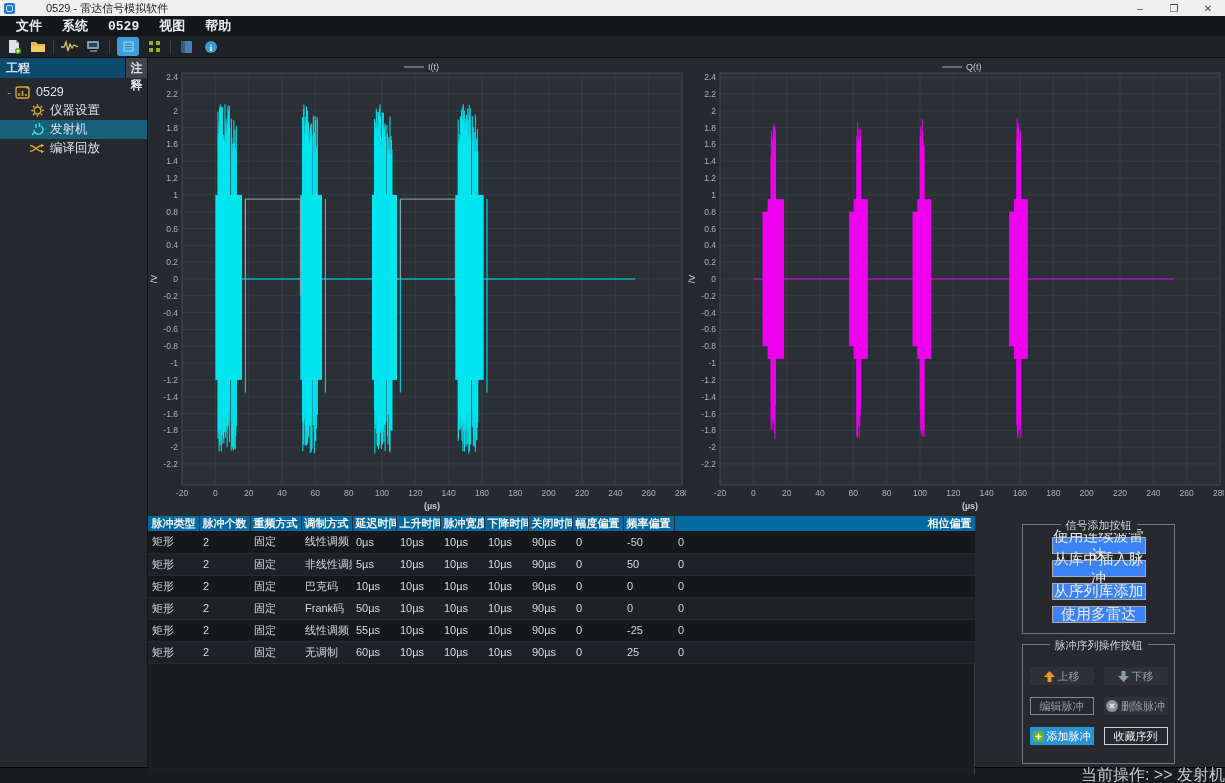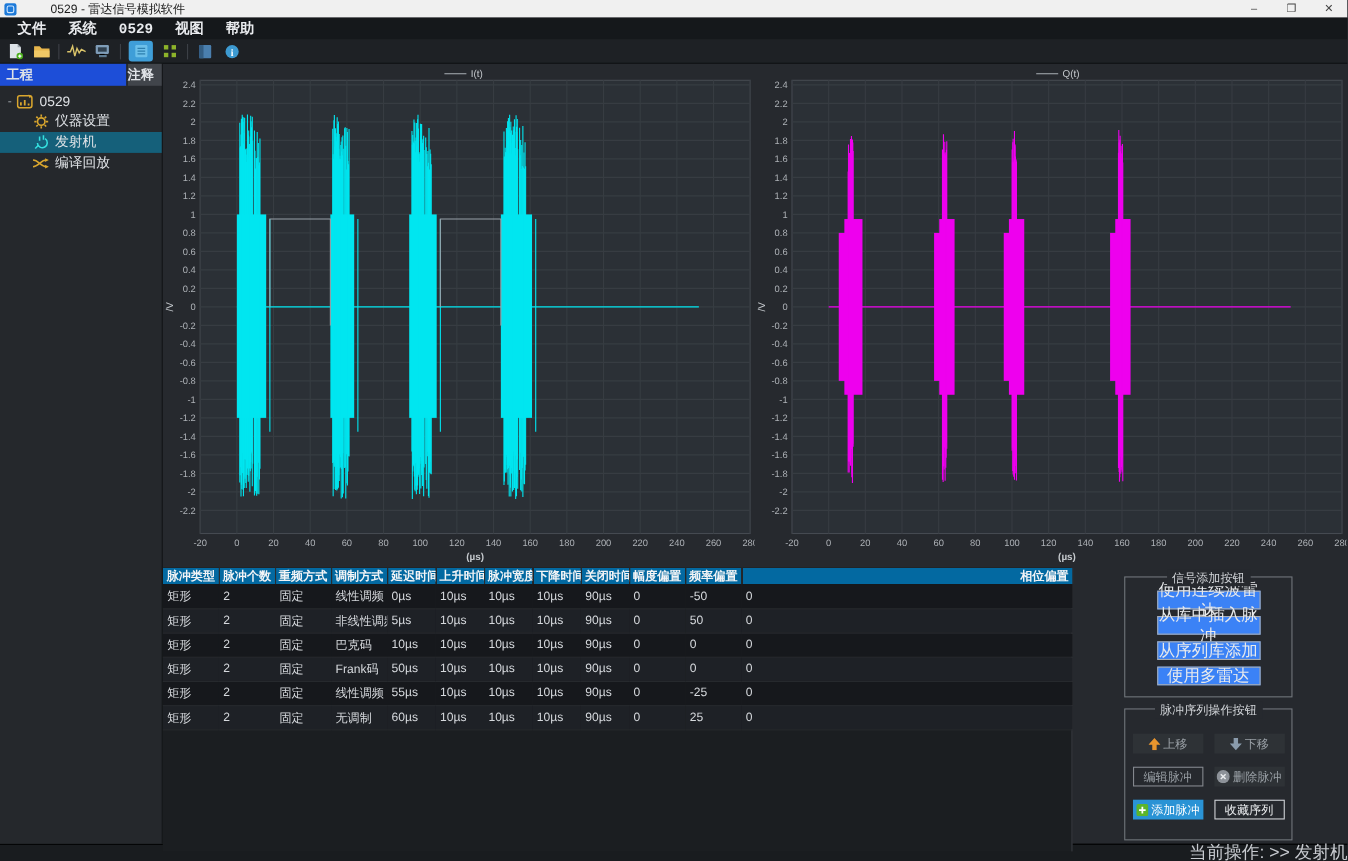--- a/index.html
+++ b/index.html
@@ -24,22 +24,22 @@
   .toolbar { height:22px; background:#1e2125; display:flex; align-items:center; padding-left:5px; gap:7px;
              border-bottom:1px solid #101214; }
   .tb-icon { width:17px; height:16px; display:flex; align-items:center; justify-content:center; }
   .tb-sep { width:1px; height:14px; background:#3c4046; }
   .tb-active { background:#3f9ed8; border-radius:3px; width:22px; height:19px; }
 
   
   .content { display:flex; height:709px; }
   .sidebar { width:148px; background:#25282c; border-right:1px solid #121417; }
   .sb-header { height:20px; display:flex; font-size:12px; font-weight:700; }
-  .sb-h-left { flex:1; background:#1d4ed8; padding:2px 0 0 6px; }
-  .sb-h-right { width:32px; background:#41454b; text-align:left; padding-top:2px; border-left:1px solid #17191c; }
+  .sb-h-left { flex:1; background:#0c4a6e; padding:2px 0 0 6px; }
+  .sb-h-right { width:22px; background:#41454b; text-align:center; padding-top:2px; border-left:1px solid #17191c; }
   .tree { padding-top:4px; font-size:12.5px; }
   .tree-row { height:19px; display:flex; align-items:center; }
   .tree-expander { width:10px; text-align:center; color:#9aa0a6; font-size:11px; margin-left:4px; }
   .tree-icon { width:18px; height:15px; display:flex; align-items:center; justify-content:center; margin-right:4px; }
   .tree-child { padding-left:28px; }
   .tree-sel { background:#15607a; }
 
   .main { flex:1; display:flex; flex-direction:column; }
   .charts-row { height:462px; display:flex; }
   .chart-box { width:538px; height:458px; }

